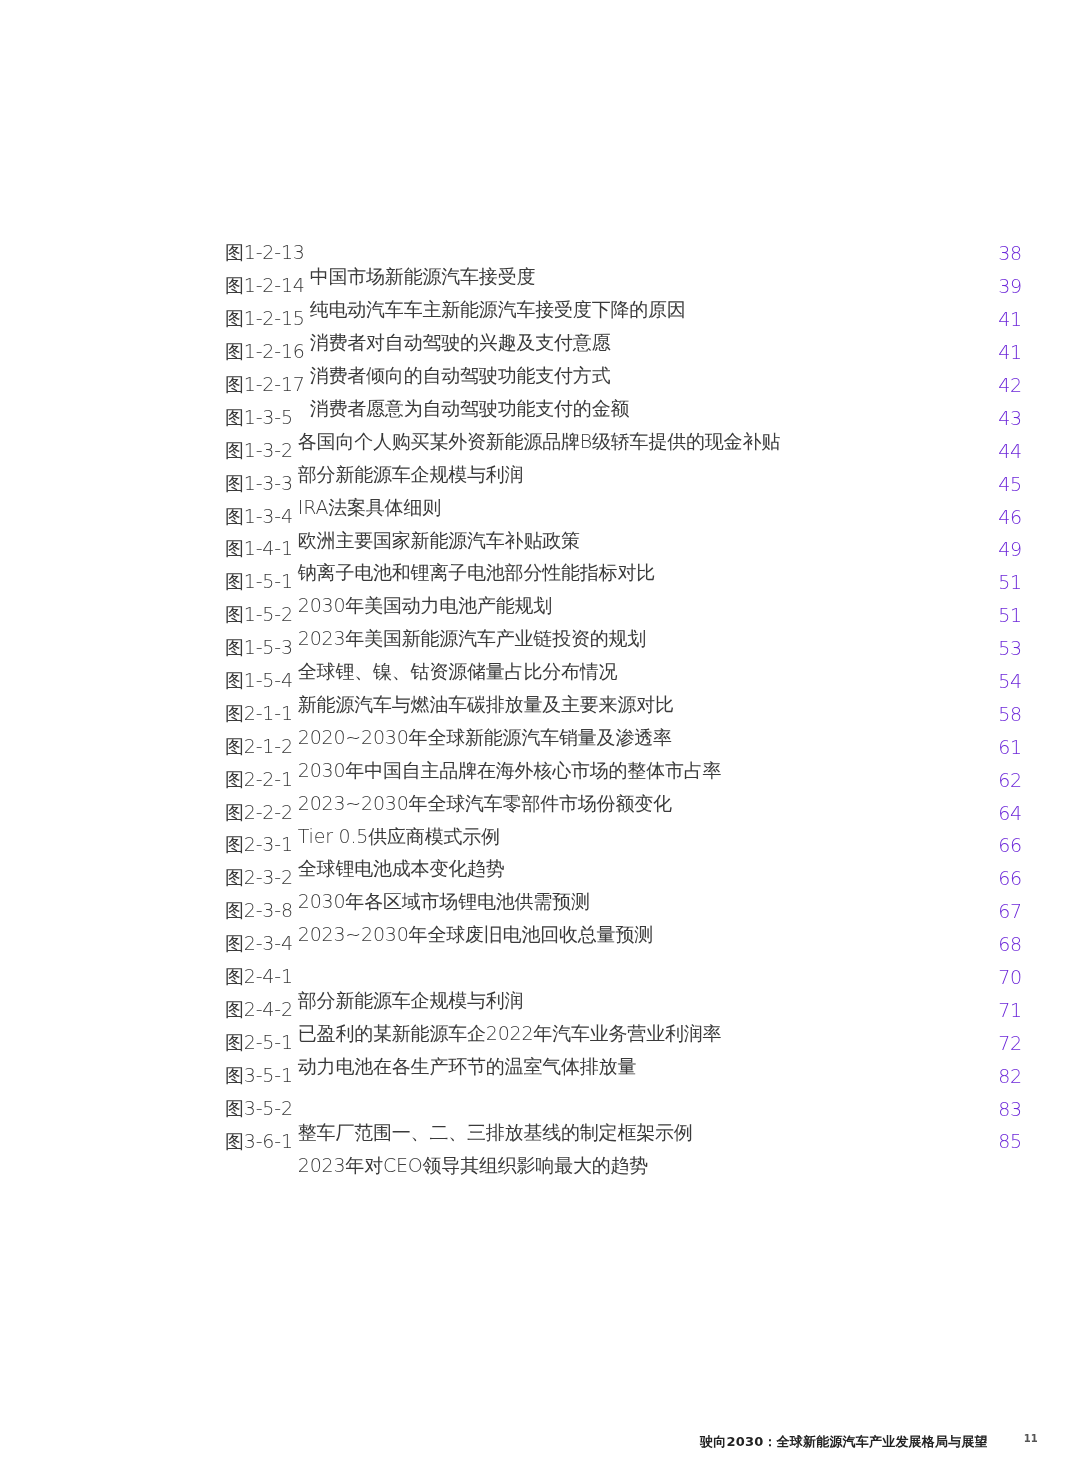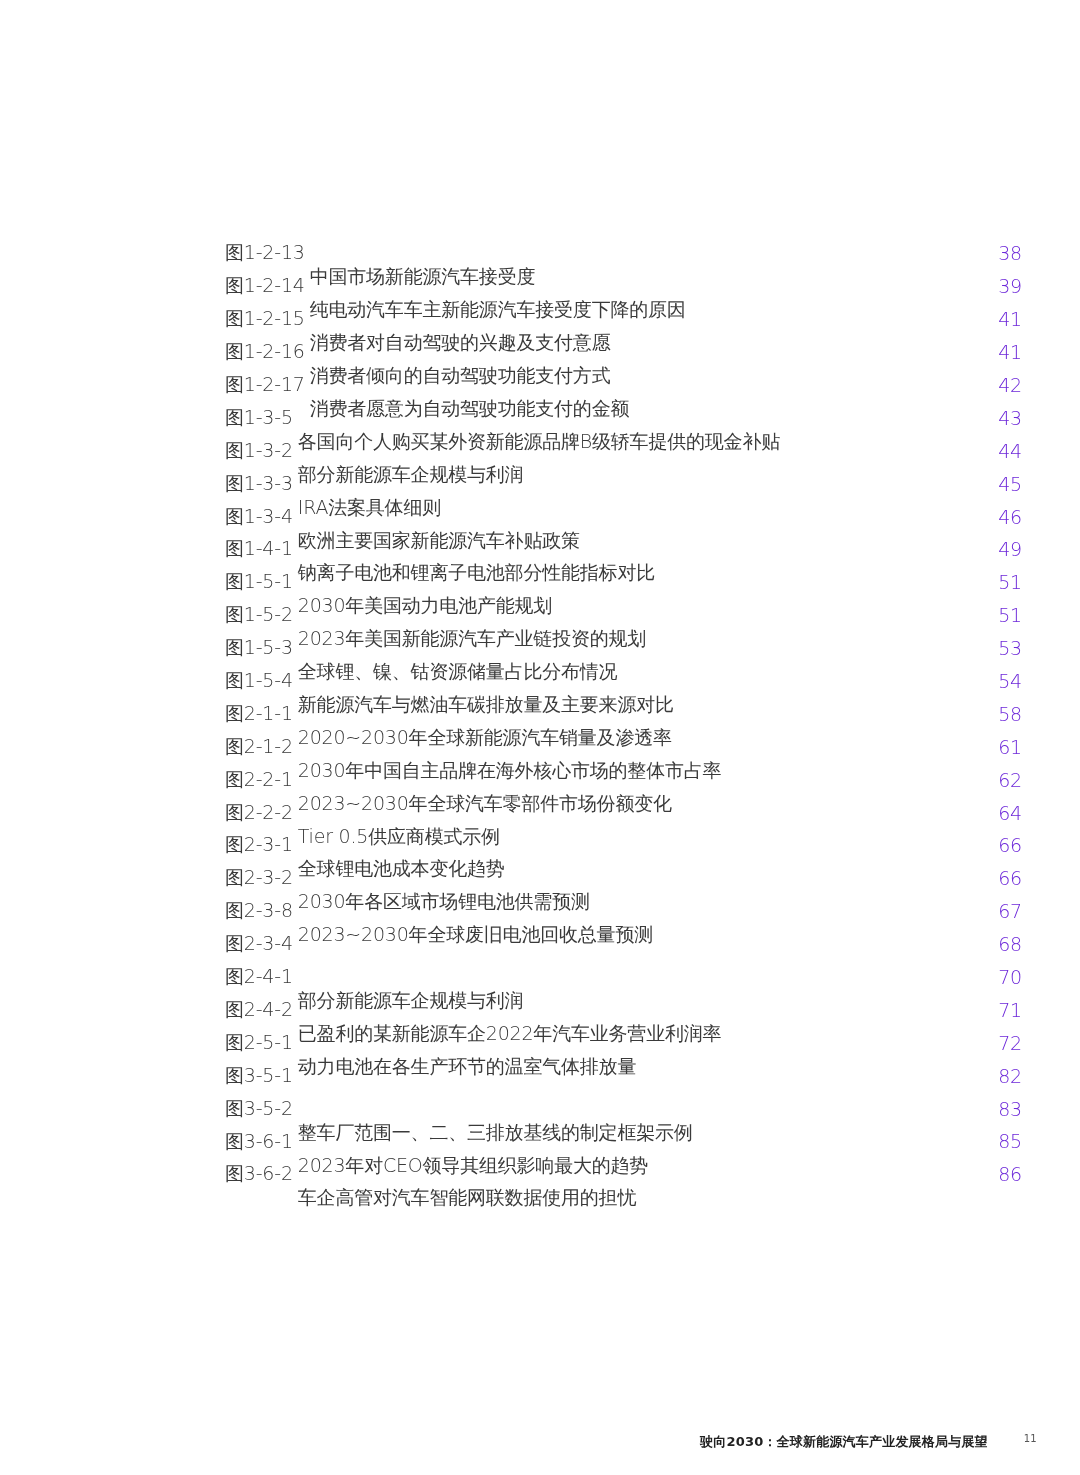--- a/index.html
+++ b/index.html
@@ -57,20 +57,21 @@
     .footer-title {
       font-size: 13px;
       font-weight: bold;
       color: #222222;
       letter-spacing: 0.2px;
     }
     .footer-page {
       font-size: 10px;
       color: #555555;
       margin-left: 36px;
+      font-weight: bold;
     }
   </style>
 </head>
 <body>
 
 <div class="toc" id="toc">
     <div class="toc-row">
       <div class="toc-label">
         <span class="toc-num">图1-2-13</span>
         <span class="toc-title">中国市场新能源汽车接受度</span>
@@ -256,26 +257,19 @@
         <span class="toc-title">整车厂范围一、二、三排放基线的制定框架示例</span>
       </div>
       <span class="toc-page">83</span>
     </div>
     <div class="toc-row">
       <div class="toc-label">
         <span class="toc-num">图3-6-1</span>
         <span class="toc-title">2023年对CEO领导其组织影响最大的趋势</span>
       </div>
       <span class="toc-page">85</span>
-    </div>
-    <div class="toc-row">
-      <div class="toc-label">
-        <span class="toc-num">图3-6-2</span>
-        <span class="toc-title">车企高管对汽车智能网联数据使用的担忧</span>
-      </div>
-      <span class="toc-page">86</span>
     </div>
   </div>
 
 <div class="footer">
   <span class="footer-title">驶向2030：全球新能源汽车产业发展格局与展望</span>
   <span class="footer-page">11</span>
 </div>
 
 </body></html>

